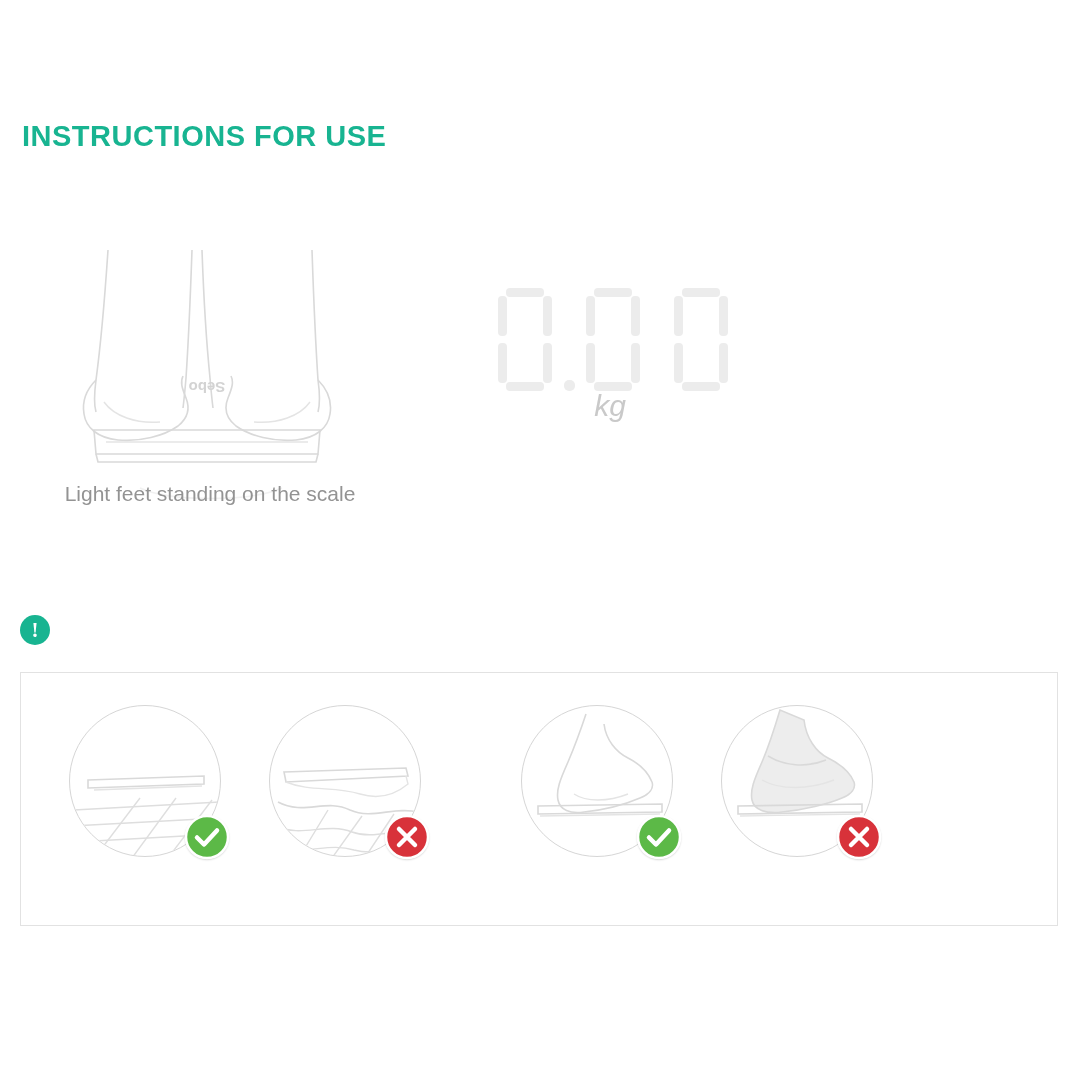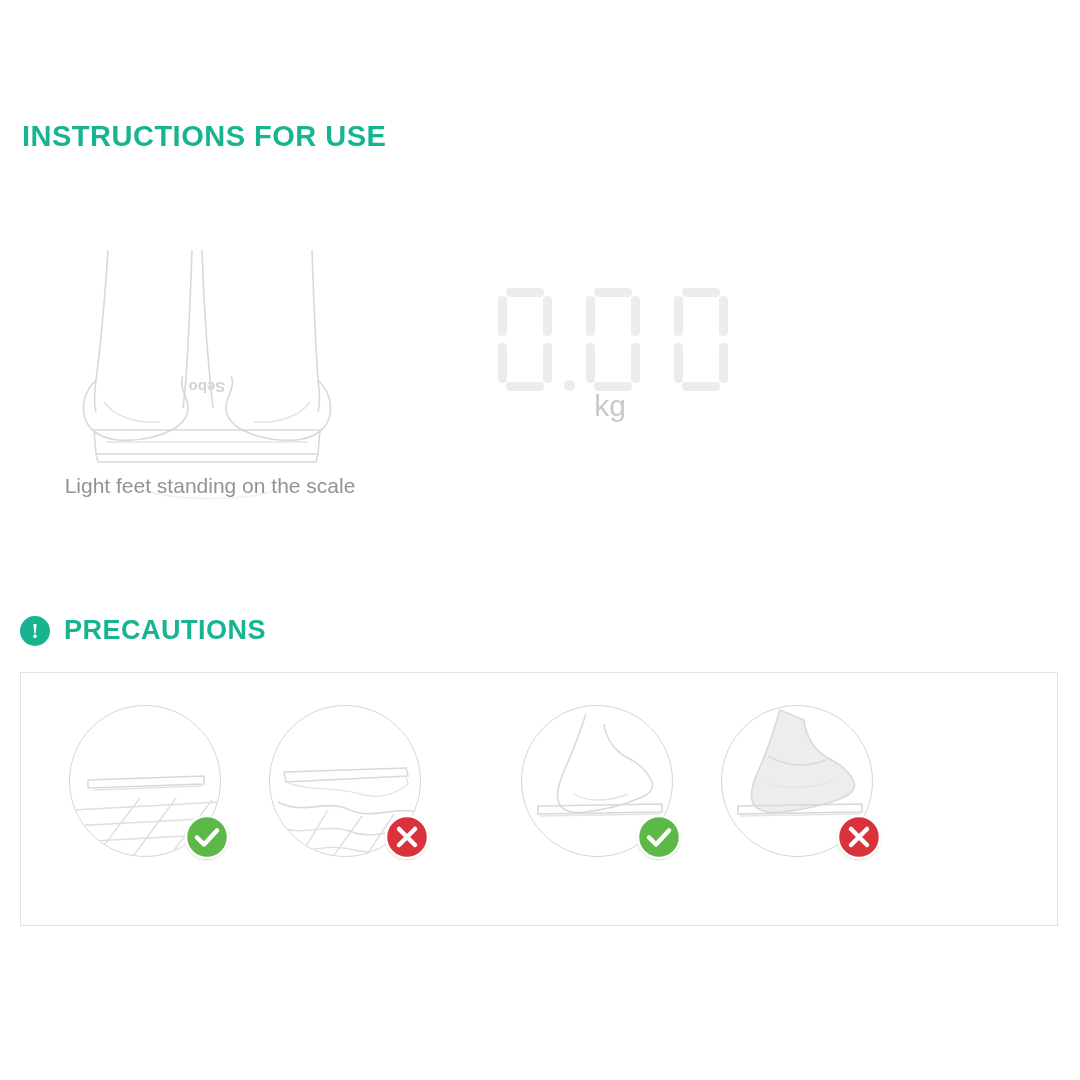--- a/index.html
+++ b/index.html
@@ -41,30 +41,30 @@
     width: 1080px;
     height: 320px;
   }
   .step {
     position: absolute;
     top: 0;
     width: 420px;
     height: 320px;
   }
   .step-1 { left: 0px; }
-  .step-2 { left: 380px; }
+  .step-2 { left: 380px; font-style: italic; }
 
   .step-art {
     position: relative;
     width: 420px;
     height: 250px;
   }
   .step-caption {
     position: absolute;
-    top: 244px;
+    top: 252px;
     width: 420px;
     text-align: center;
     font-size: 21px;
     color: #939393;
   }
 
   
   .precautions-head {
     position: absolute;
     left: 20px;
@@ -220,21 +220,20 @@
           </g>
           <text x="230" y="186" fill="#c9c9c9" font-family="Liberation Sans, sans-serif" font-size="30" text-anchor="middle">kg</text>
         </svg>
       </div>
     </div>
 
   </div>
 
   <div class="precautions-head">
     <div class="warn-badge">!</div>
-    <div class="precautions-title">PRECAUTIONS</div>
   </div>
 
   <div class="precautions-panel">
 
     <div class="prec-item p1">
       <div class="prec-circle">
         <svg width="152" height="152" viewBox="0 0 152 152" aria-hidden="true">
           <path class="ln" d="M18 74 L134 70 L134 78 L18 82 Z"></path>
           <path class="ln-soft" d="M24 84 L132 80"></path>
           <g stroke="#dedede" stroke-width="1.4" fill="none">

